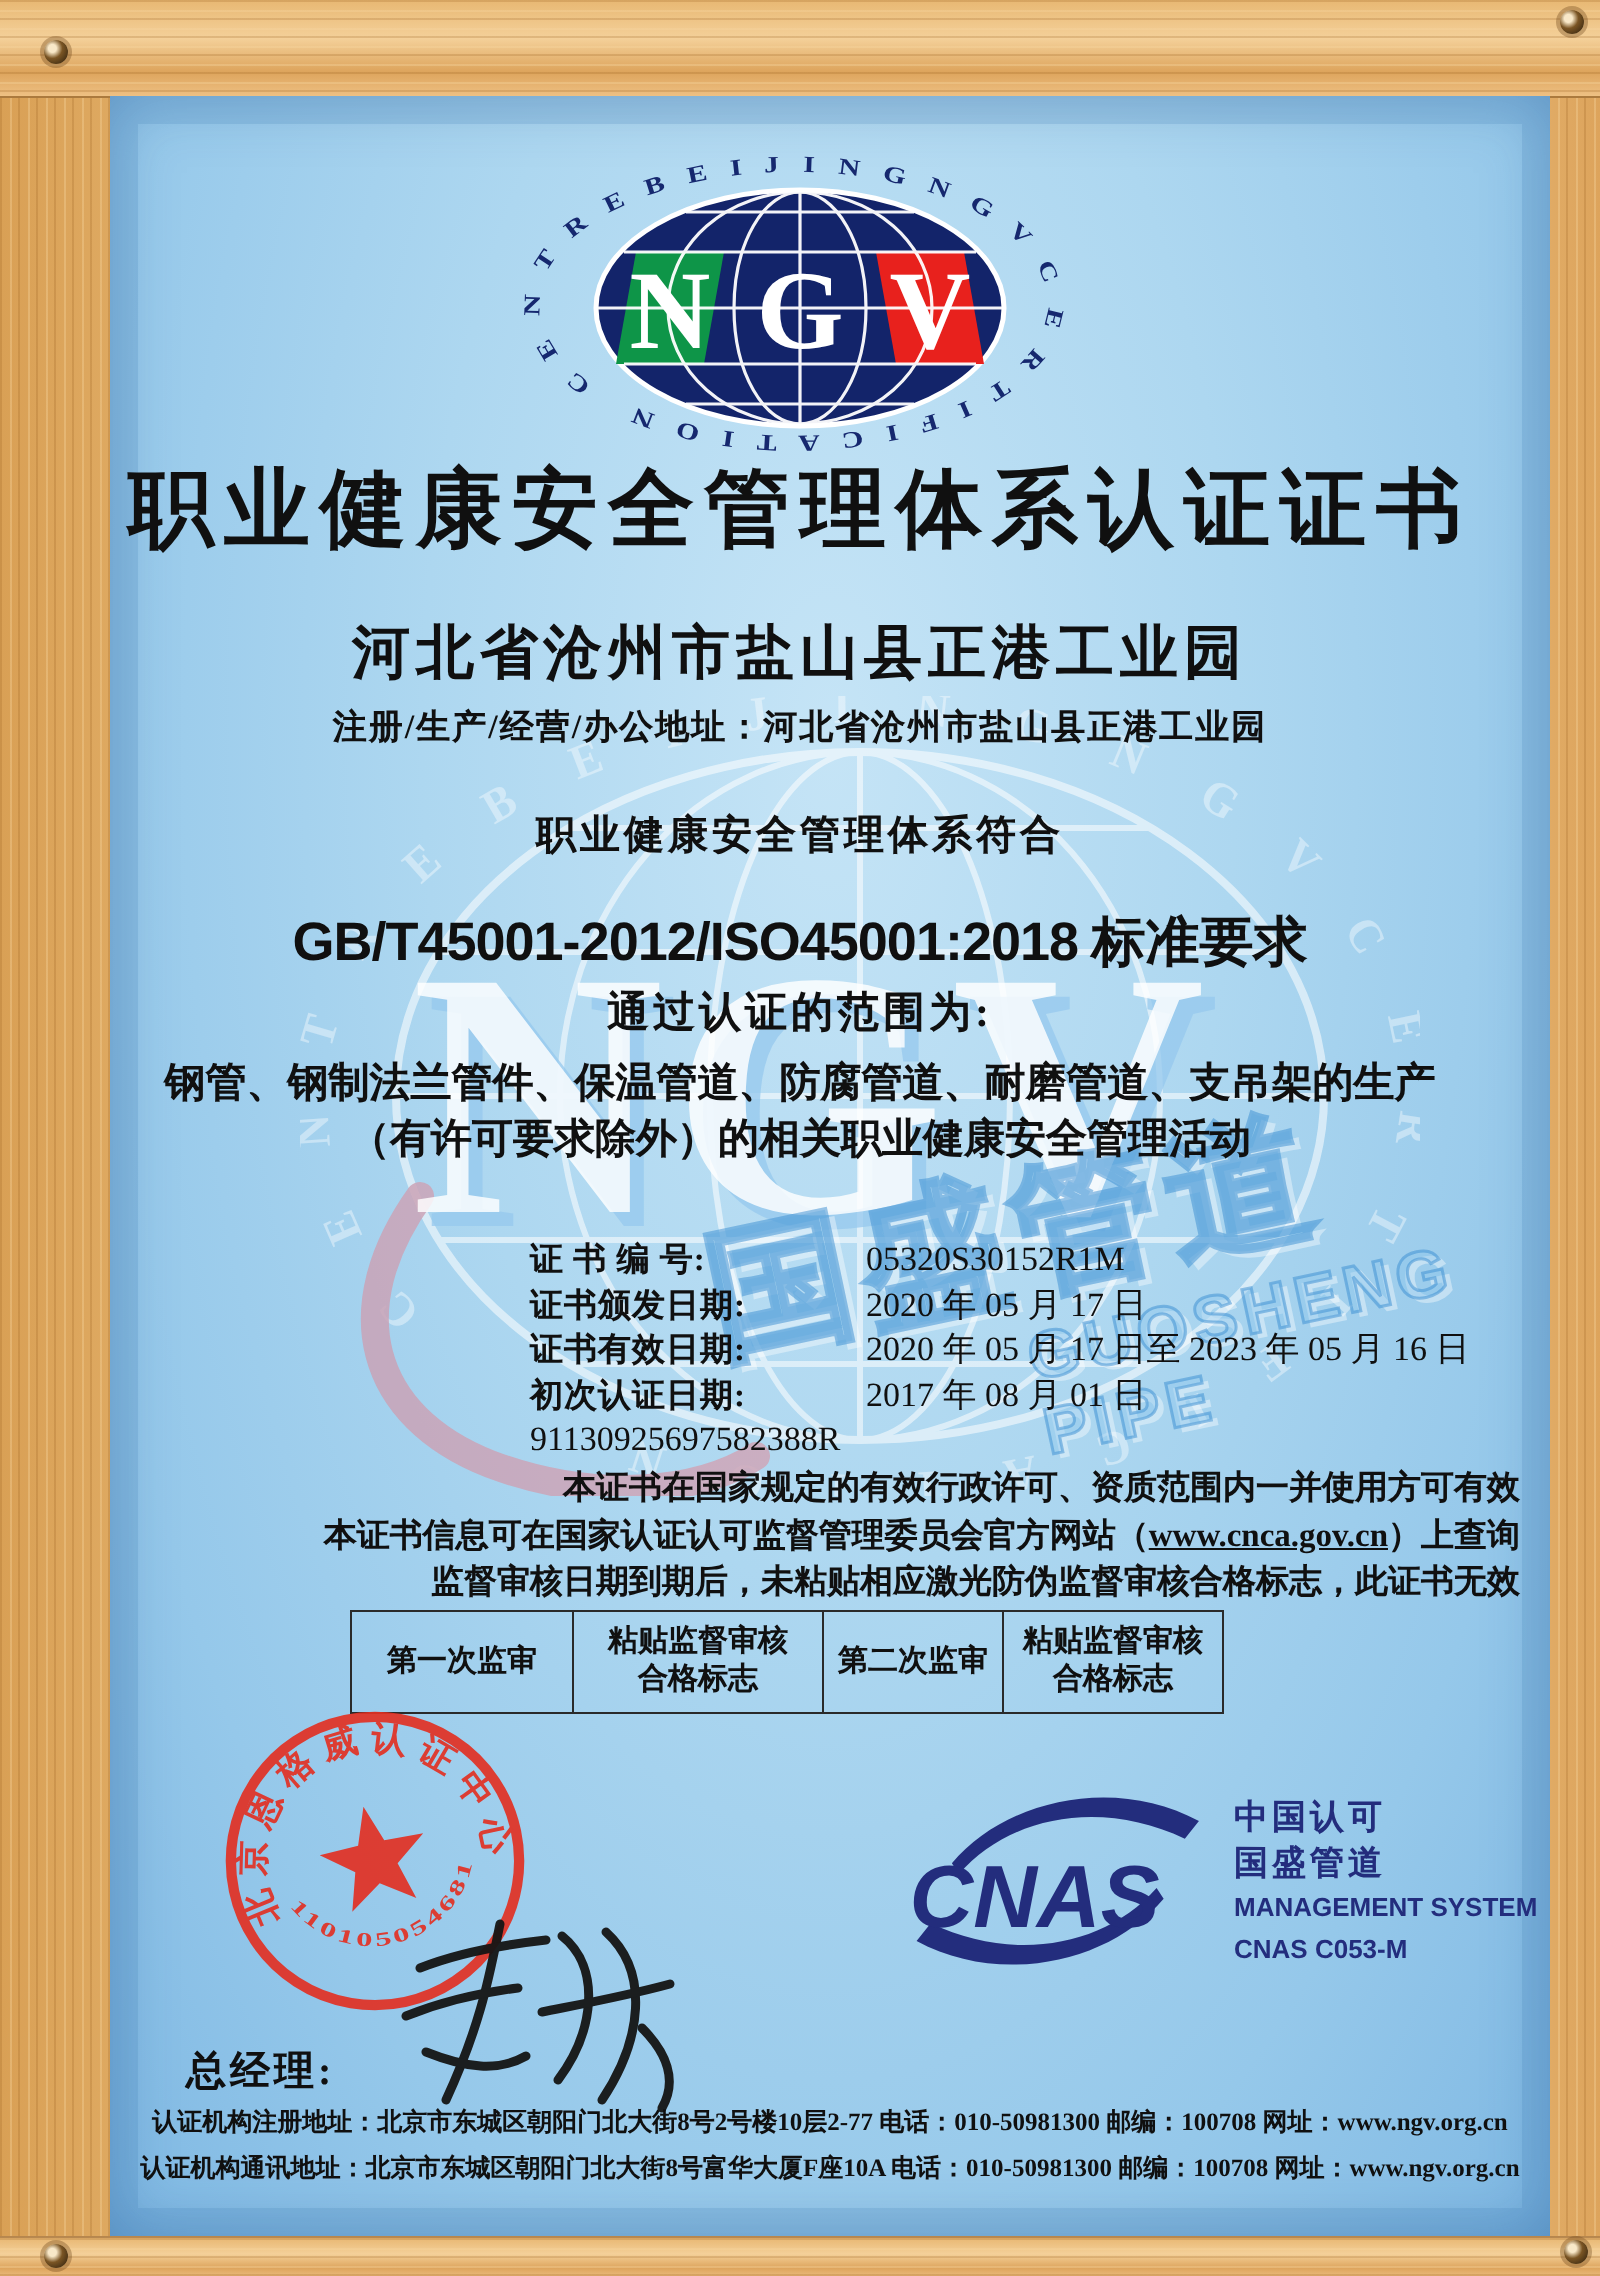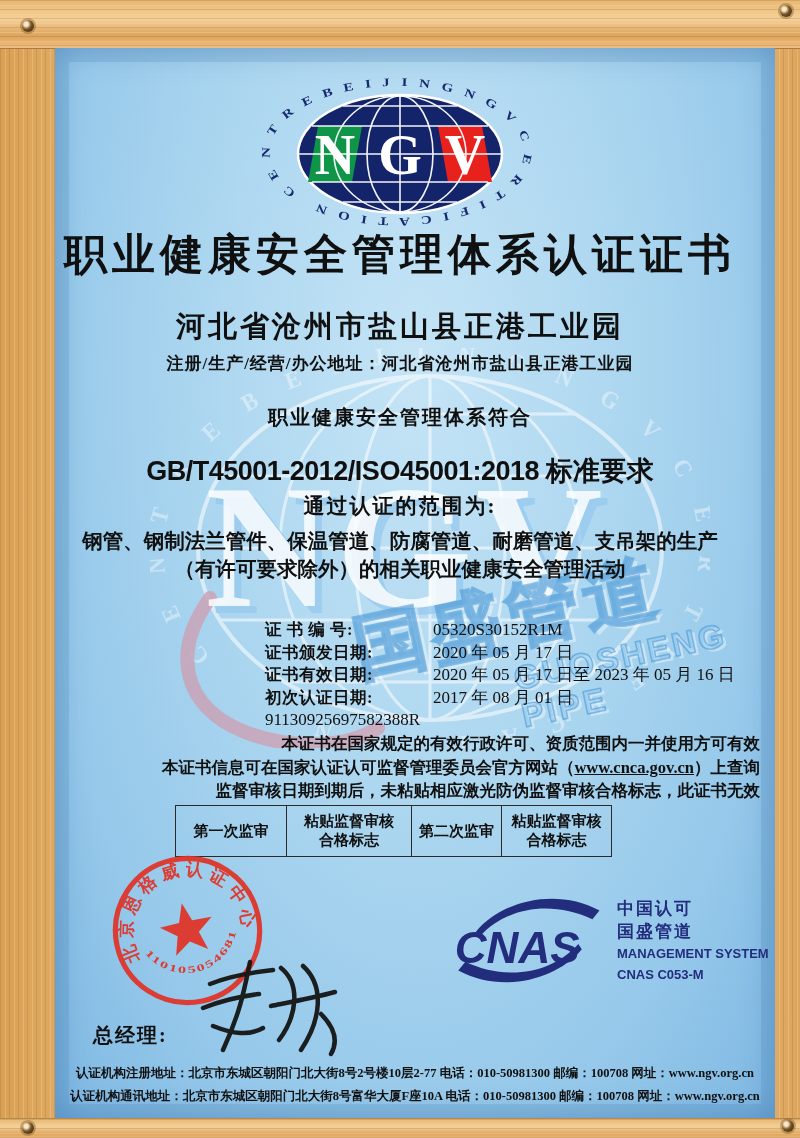--- a/index.html
+++ b/index.html
@@ -56,21 +56,21 @@
   .stamp{position:absolute;left:45px;top:795px;opacity:.92;}
   .stamp-text{font-size:17px;font-weight:900;fill:#e23124;}
   .stamp-num{font-size:9.5px;font-weight:700;fill:#e23124;letter-spacing:1px;}
   .gm-label{position:absolute;left:38px;top:950px;font-size:20px;font-weight:700;letter-spacing:2px;margin-top:24px;}
   .signature{position:absolute;left:100px;top:908px;}
   .cnas{position:absolute;left:398px;top:845px;display:flex;align-items:center;gap:14px;color:#232d7d;}
   .cnas-cn{font-size:17px;font-weight:900;line-height:23px;letter-spacing:2px;}
   .cnas-en{font-size:13px;font-weight:700;line-height:21px;font-family:"Liberation Sans","DejaVu Sans",sans-serif;}
   .cnas-acronym{font-family:"Liberation Sans","DejaVu Sans",sans-serif;}
   .footer{position:absolute;left:0;top:1002px;width:720px;text-align:center;
-    font-size:12.5px;font-weight:700;line-height:23px;white-space:nowrap;margin-top:12px;}
+    font-size:12.5px;font-weight:700;line-height:23px;white-space:nowrap;}
   .wm-ring-text{font-size:24px;font-weight:700;fill:rgba(255,255,255,.72);letter-spacing:14px;}
 </style>
 </head>
 <body>
 
 <div class="cert">
   <div class="beam beam-top"></div>
   <div class="beam beam-bottom"></div>
   <div class="nail" style="left:22px;top:20px"></div>
   <div class="nail" style="left:780px;top:5px"></div>

